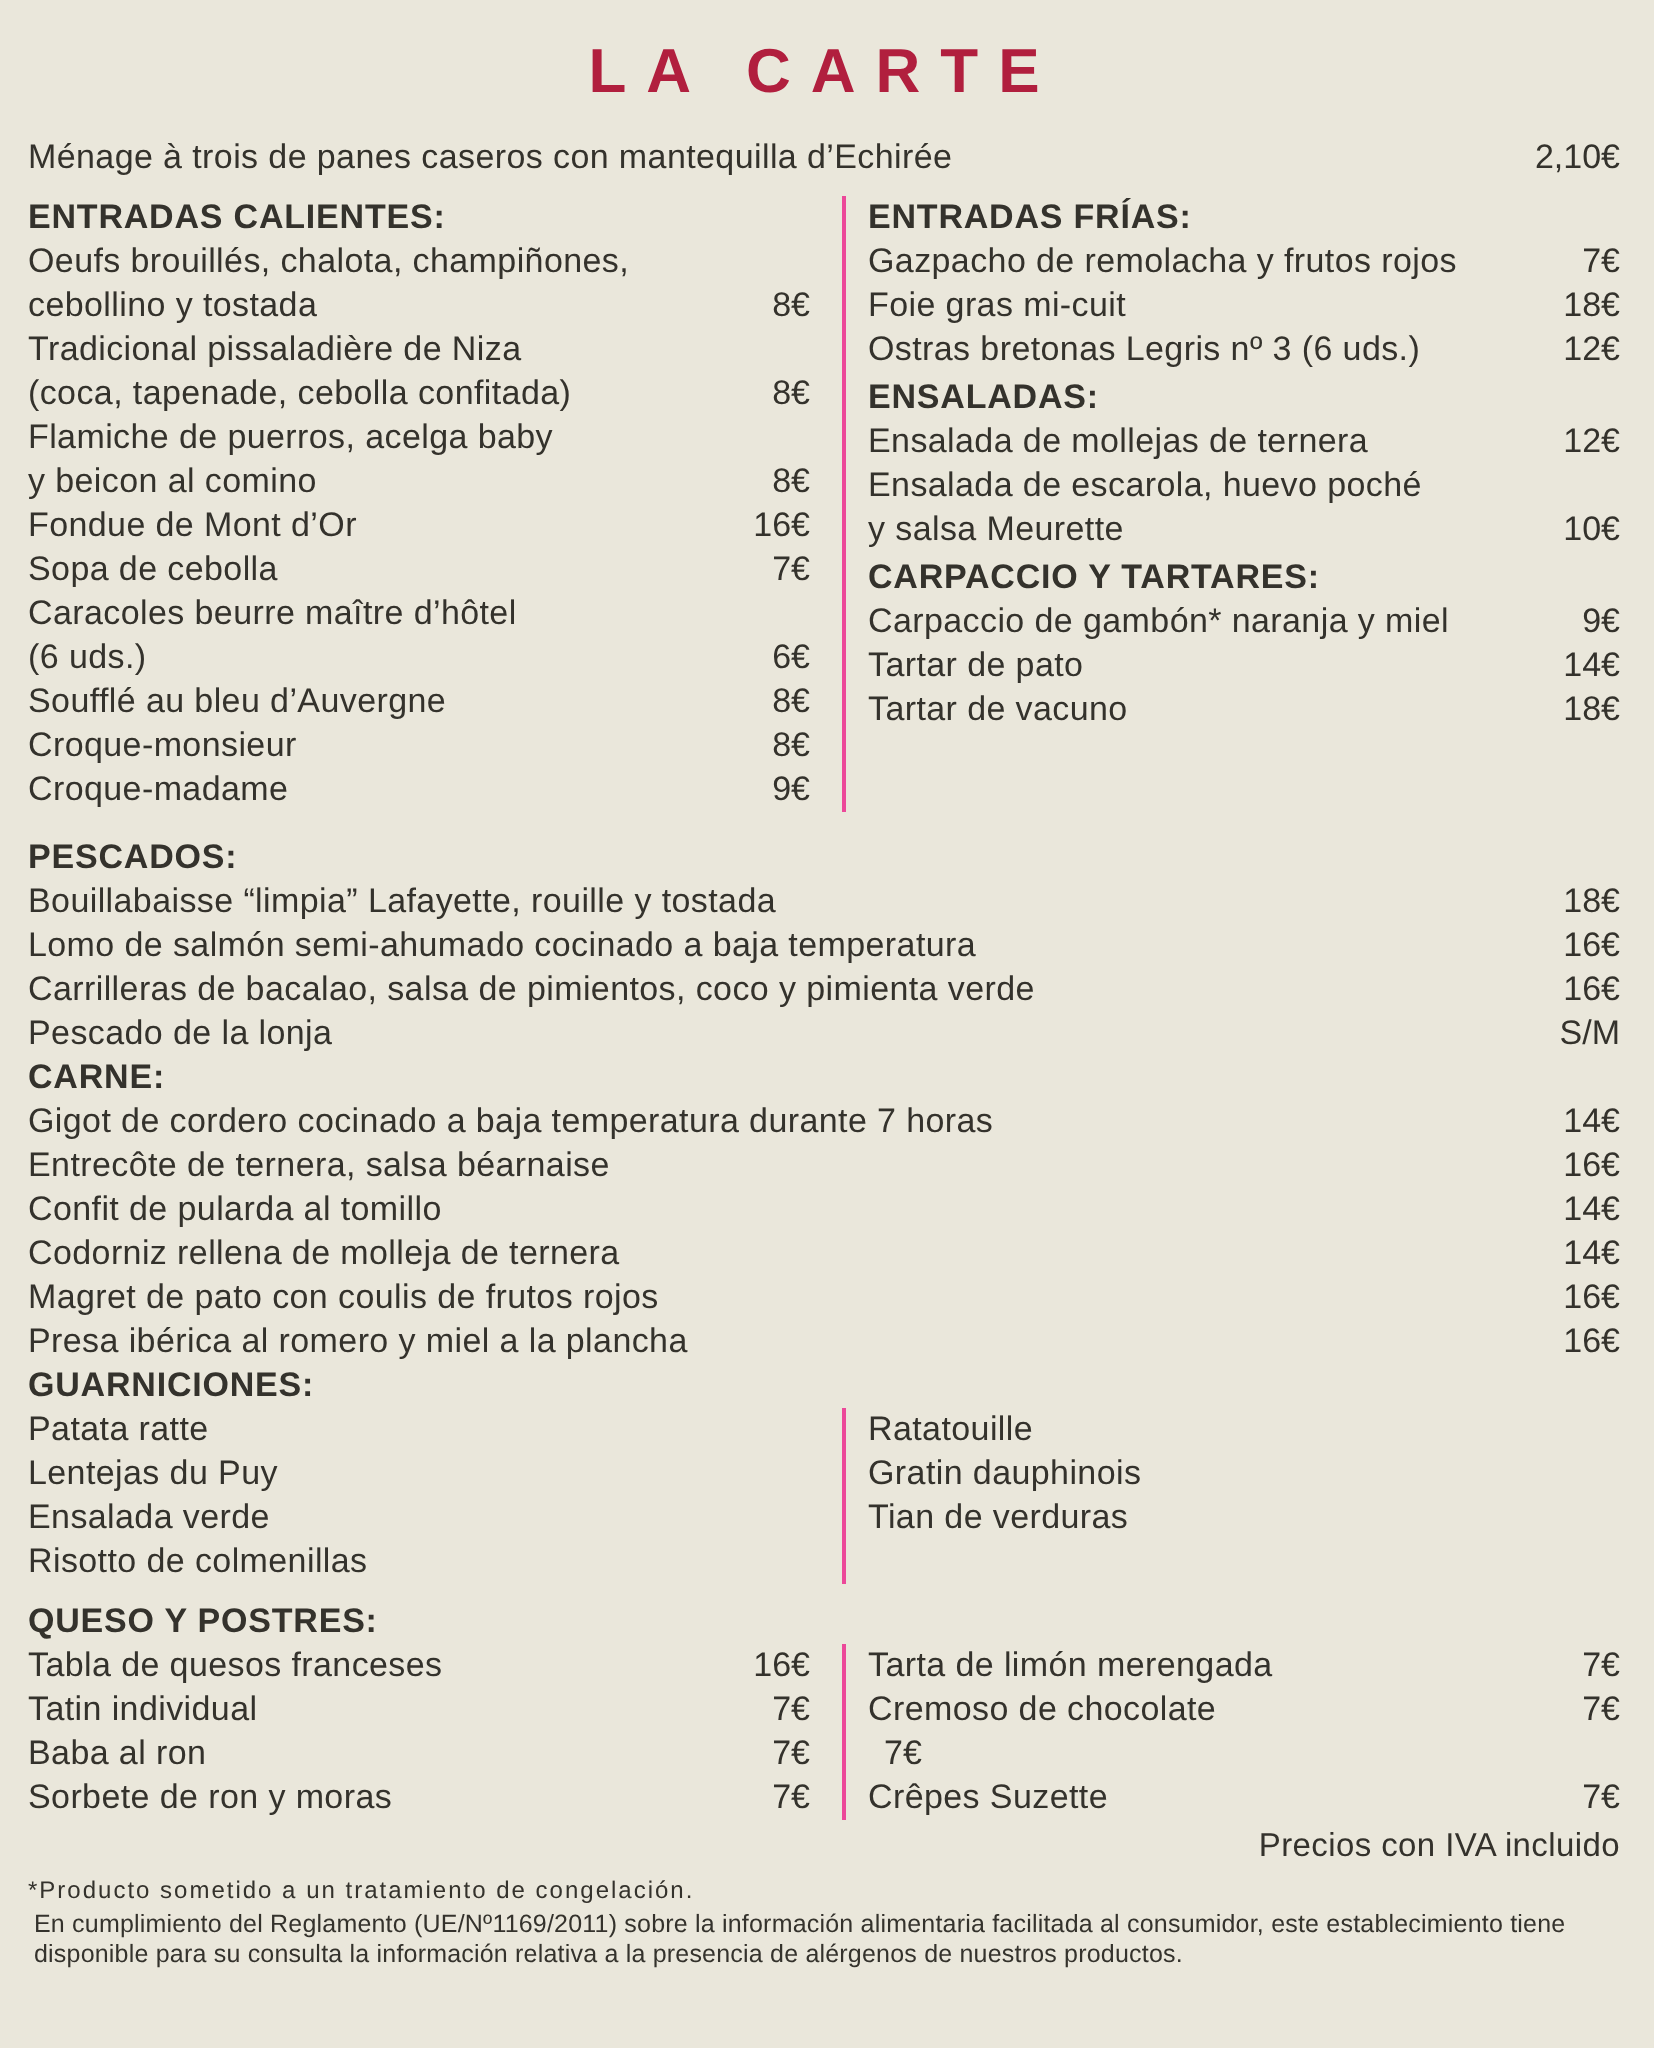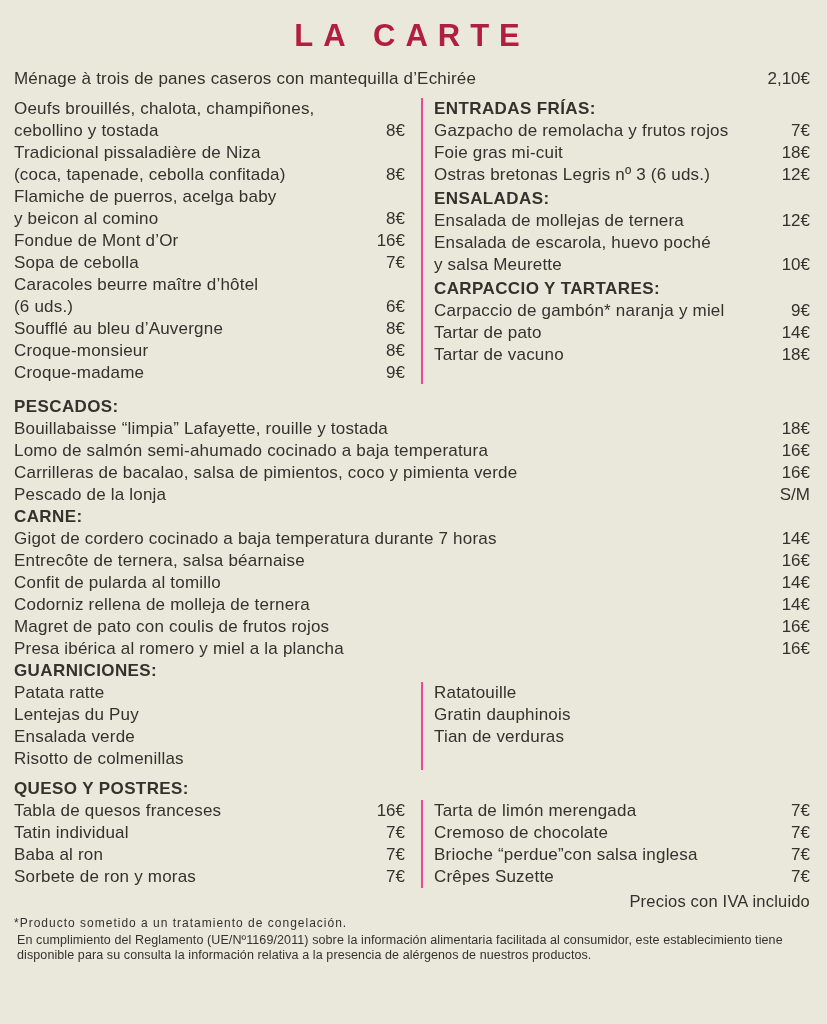--- a/index.html
+++ b/index.html
@@ -39,20 +39,21 @@
 
   <div class="title">LA CARTE</div>
 
   <div class="row intro">
     <span class="t">Ménage à trois de panes caseros con mantequilla d’Echirée</span>
     <span class="p">2,10€</span>
   </div>
 
   <div class="twocol starters">
     <div class="col-l">
+      <div class="h">ENTRADAS CALIENTES:</div>
       <div class="row">
           <span class="t">Oeufs brouillés, chalota, champiñones,</span>
           <span class="p"></span>
         </div>
       <div class="row">
           <span class="t">cebollino y tostada</span>
           <span class="p">8€</span>
         </div>
       <div class="row">
           <span class="t">Tradicional pissaladière de Niza</span>
@@ -245,21 +246,20 @@
       <div class="col-r">
         <div class="row">
             <span class="t">Tarta de limón merengada</span>
             <span class="p">7€</span>
           </div>
         <div class="row">
             <span class="t">Cremoso de chocolate</span>
             <span class="p">7€</span>
           </div>
         <div class="row">
-            <span class="t">Brioche “perdue”con salsa inglesa</span>
             <span class="p">7€</span>
           </div>
         <div class="row">
             <span class="t">Crêpes Suzette</span>
             <span class="p">7€</span>
           </div>
       </div>
     </div>
   </div>
 

